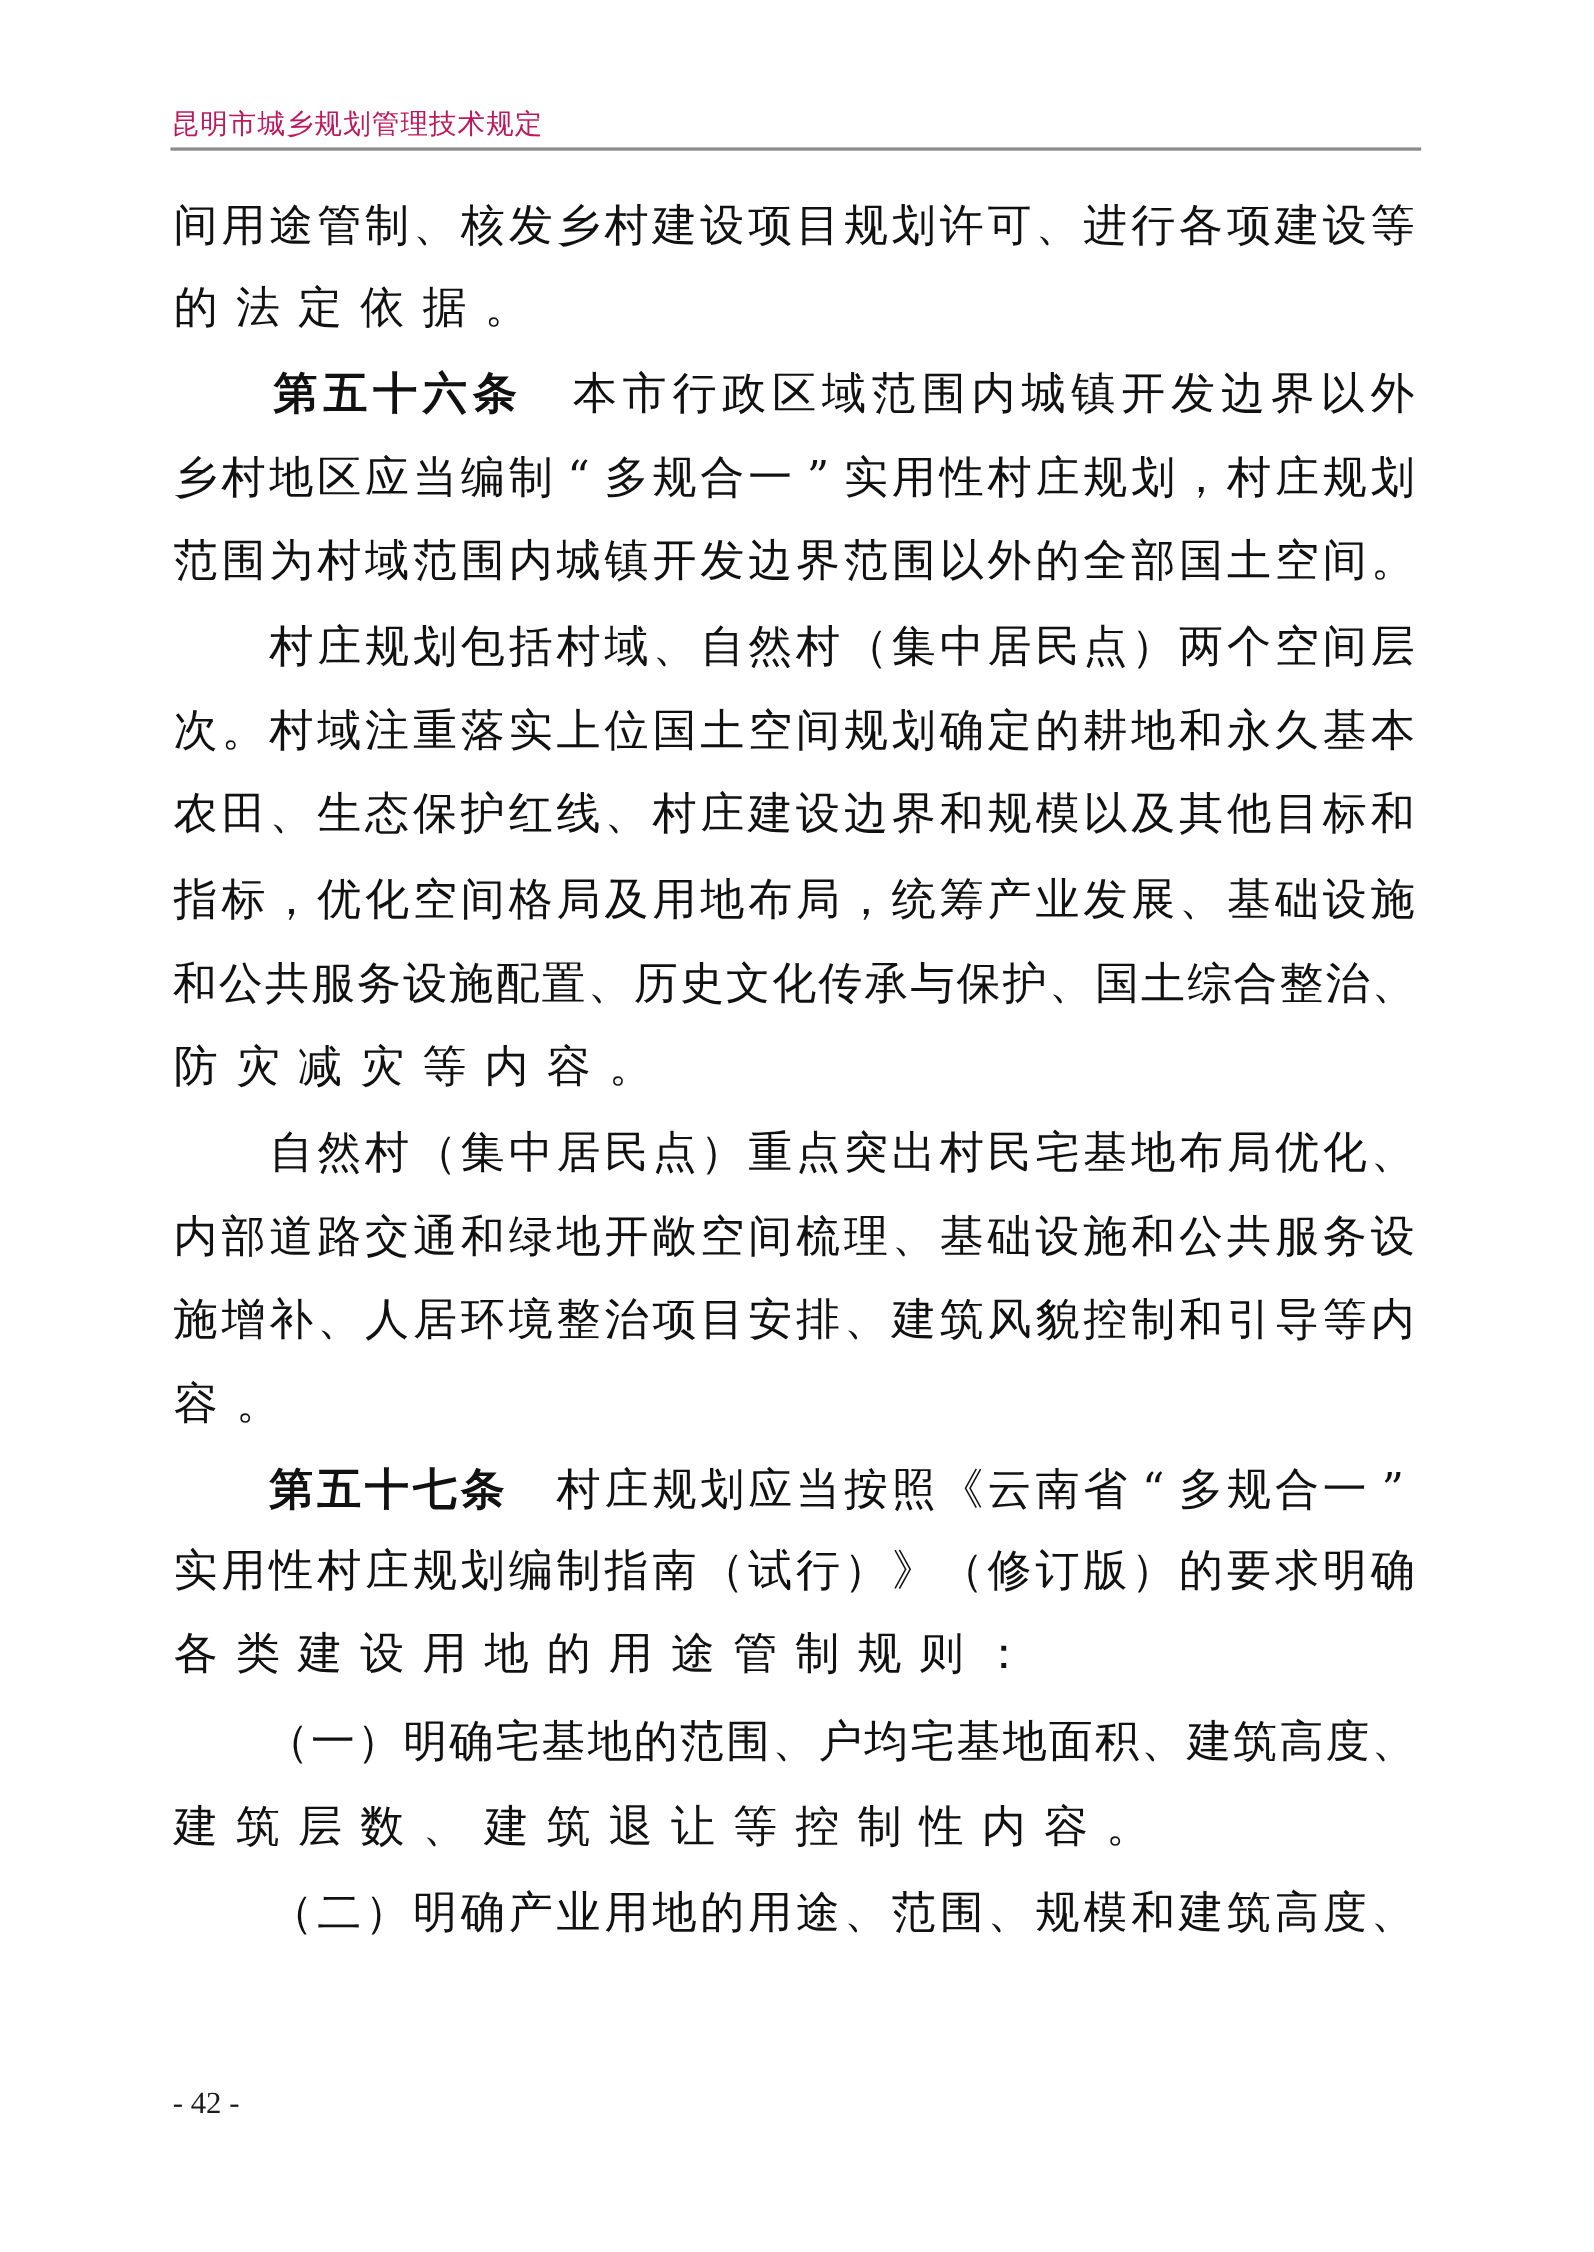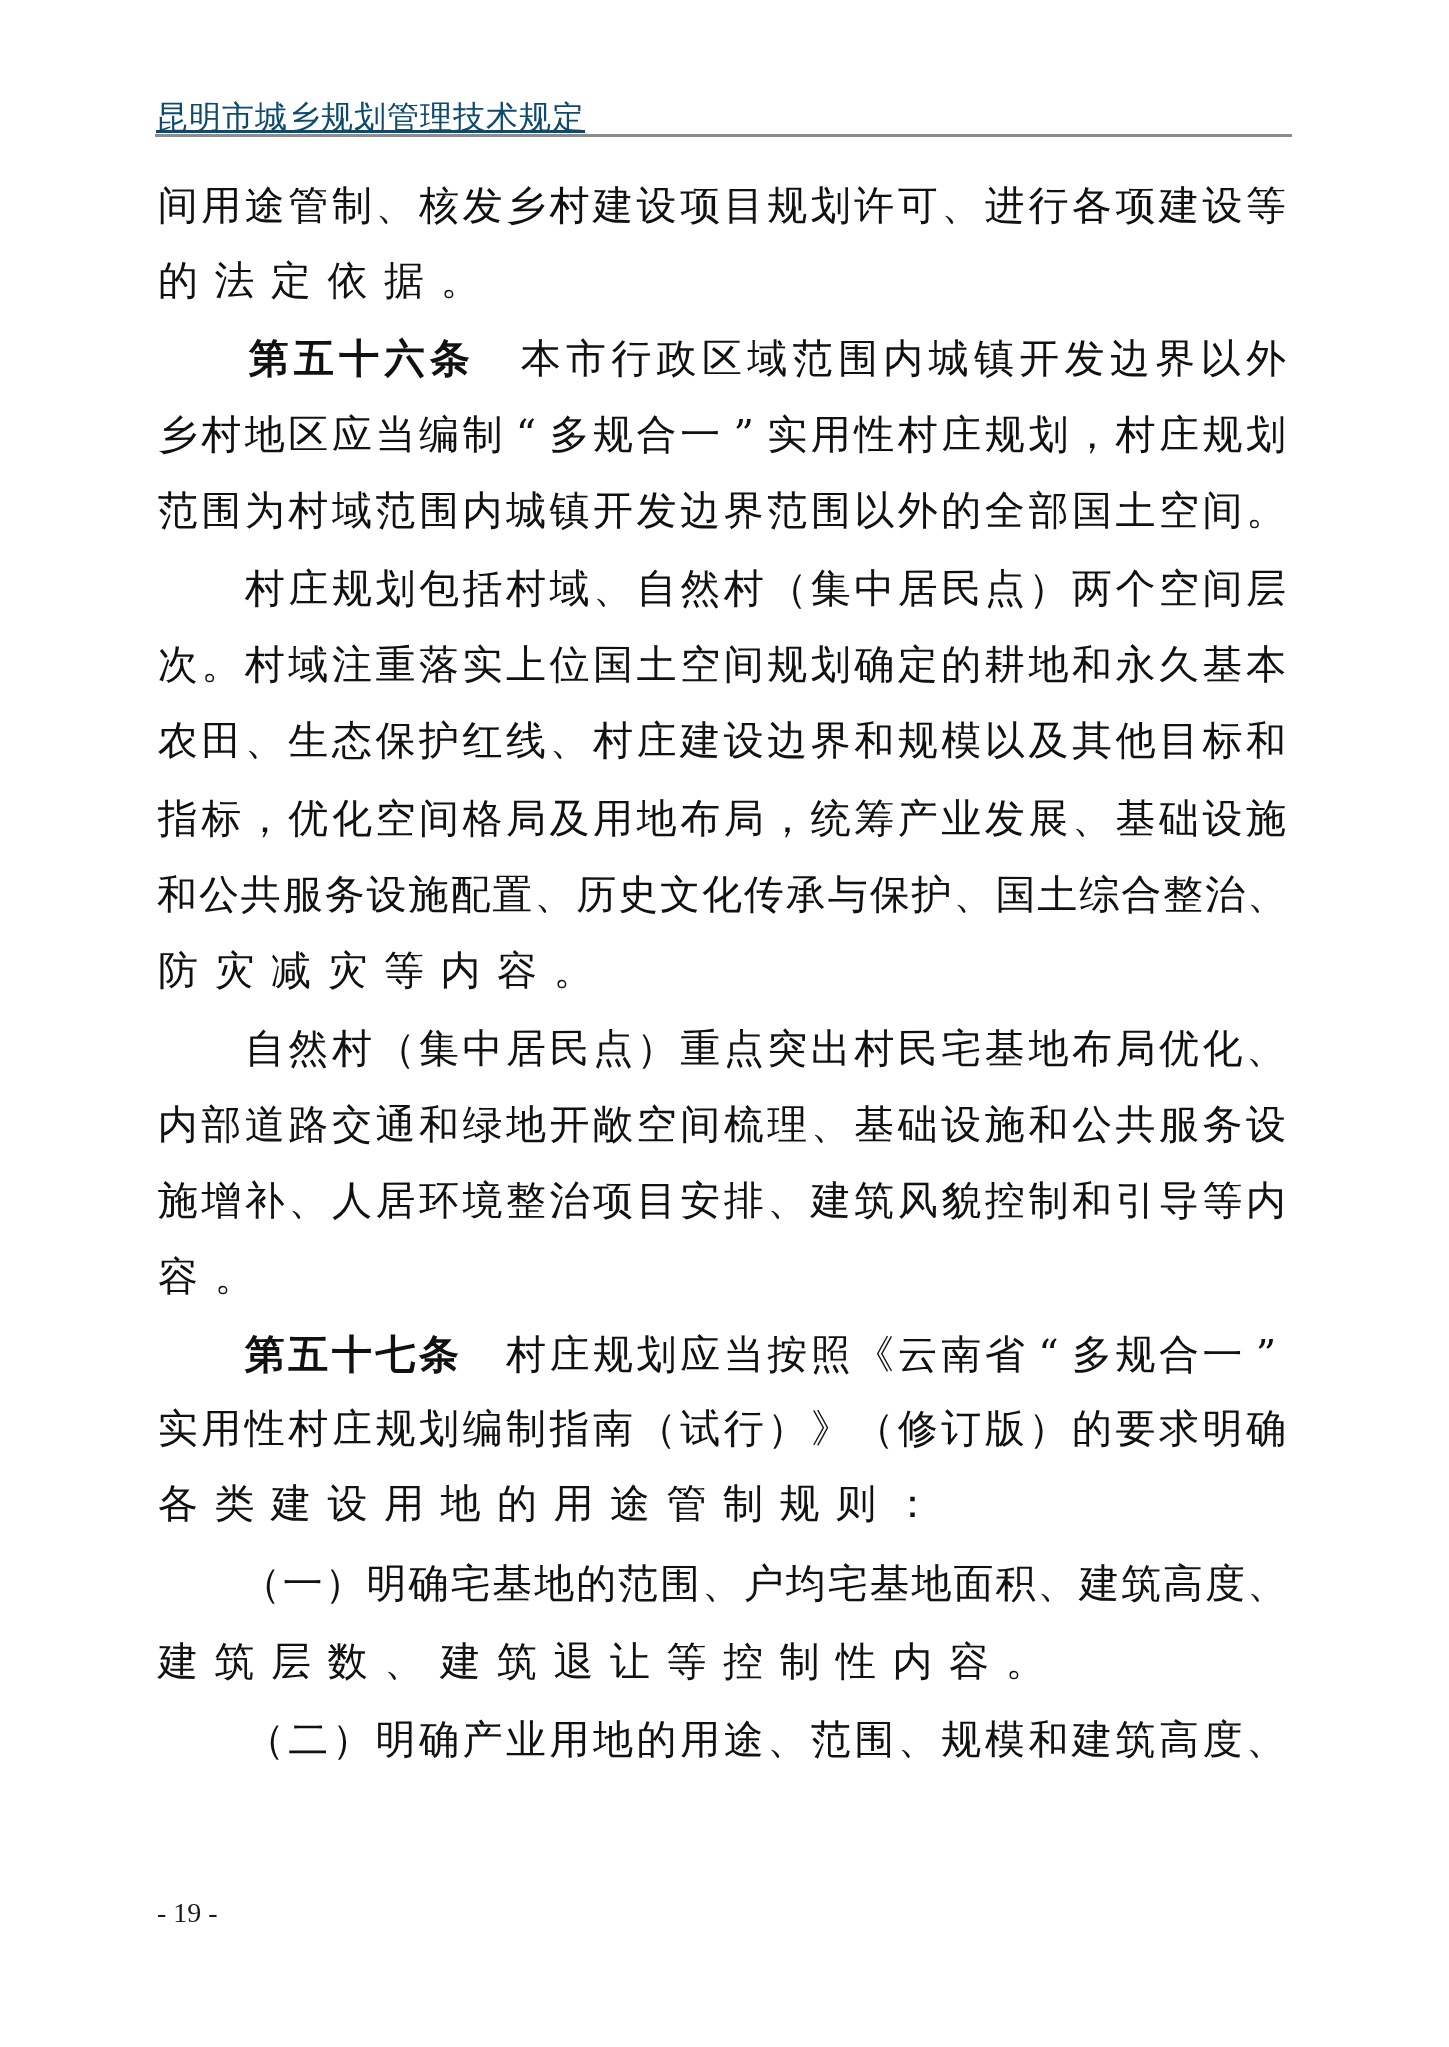--- a/index.html
+++ b/index.html
@@ -1,19 +1,19 @@
 <!DOCTYPE html>
 <html><head>
 <meta charset="utf-8">
 <style>
   html, body { margin: 0; padding: 0; background: #ffffff; }
   body { width: 1449px; height: 2047px; position: relative; overflow: hidden;
          font-family: "DejaVu Serif", "Liberation Serif", serif; color: #111111; }
-  .header-title { position: absolute; left: 156px; top: 96px; font-size: 32px; letter-spacing: 1px;
-                  color: #0c4a6e; white-space: nowrap; text-decoration: underline; }
+  .header-title { position: absolute; left: 156px; top: 96px; font-size: 25px; letter-spacing: 1px;
+                  color: #be185d; white-space: nowrap; }
   .header-rule { position: absolute; left: 155px; top: 134px; width: 1137px; height: 3px; background: #8c8c8c; }
   .line { position: absolute; left: 156px; width: 1132px; height: 56px; font-size: 40px; line-height: 56px;
           white-space: nowrap; display: flex; justify-content: space-between; }
   .line.last { justify-content: flex-start; }
   .line .ch { display: inline-block; width: 44px; text-align: center; }
   .line.last .ch { margin-right: 12.5px; }
   .article-label { font-family: "DejaVu Sans", "Liberation Sans", sans-serif; font-weight: bold; }
   .page-number { position: absolute; left: 157px; top: 1897px; font-size: 28px;
                  font-family: "Liberation Serif", "DejaVu Serif", serif; color: #1a1a1a; }
 </style>
@@ -526,13 +526,13 @@
       <span class="ch">模</span>
       <span class="ch">和</span>
       <span class="ch">建</span>
       <span class="ch">筑</span>
       <span class="ch">高</span>
       <span class="ch">度</span>
       <span class="ch">、</span>
     </div>
   </div>
 
-<div class="page-number">- 19 -</div>
+<div class="page-number">- 42 -</div>
 
 </body></html>

